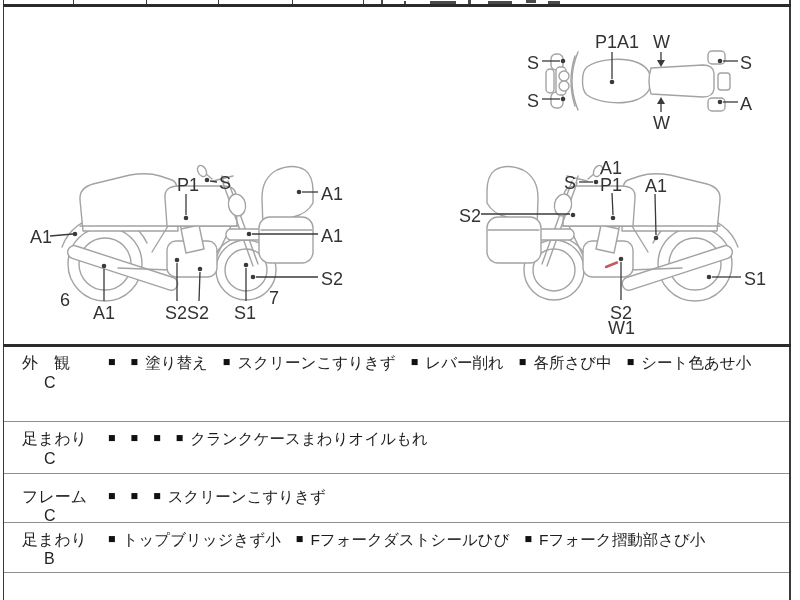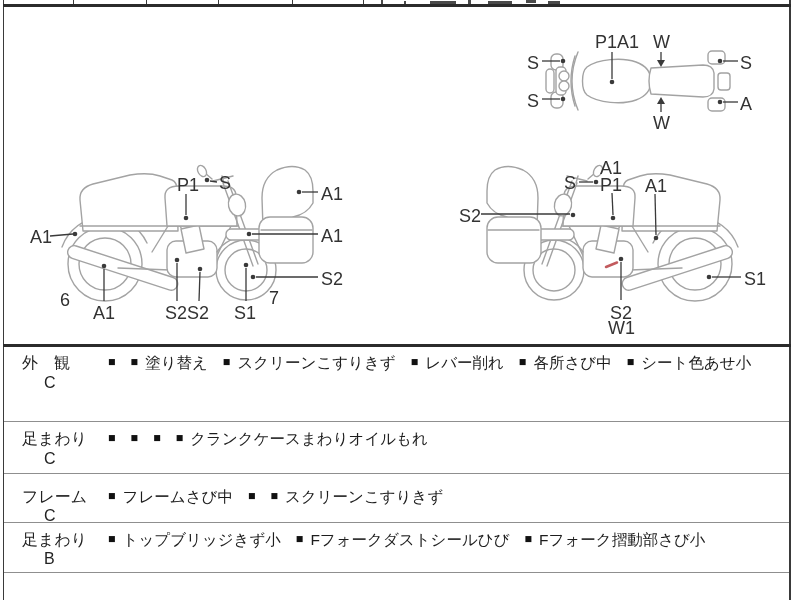--- a/index.html
+++ b/index.html
@@ -247,21 +247,20 @@
         </span>
     </div>
   </div>
 
   <div class="trow" style="top:473px;height:49px;margin-top:7px;">
     <span class="tlabel" style="top:7px;">フレーム</span>
     <span class="tgrade" style="top:27px;">C</span>
     <div class="titems" style="top:7px;">
       <span class="item">
           <span class="bullet">■</span>
-          <span>フレームさび中</span>
         </span>
       <span class="item">
           <span class="bullet">■</span>
         </span>
       <span class="item">
           <span class="bullet">■</span>
           <span>スクリーンこすりきず</span>
         </span>
     </div>
   </div>

